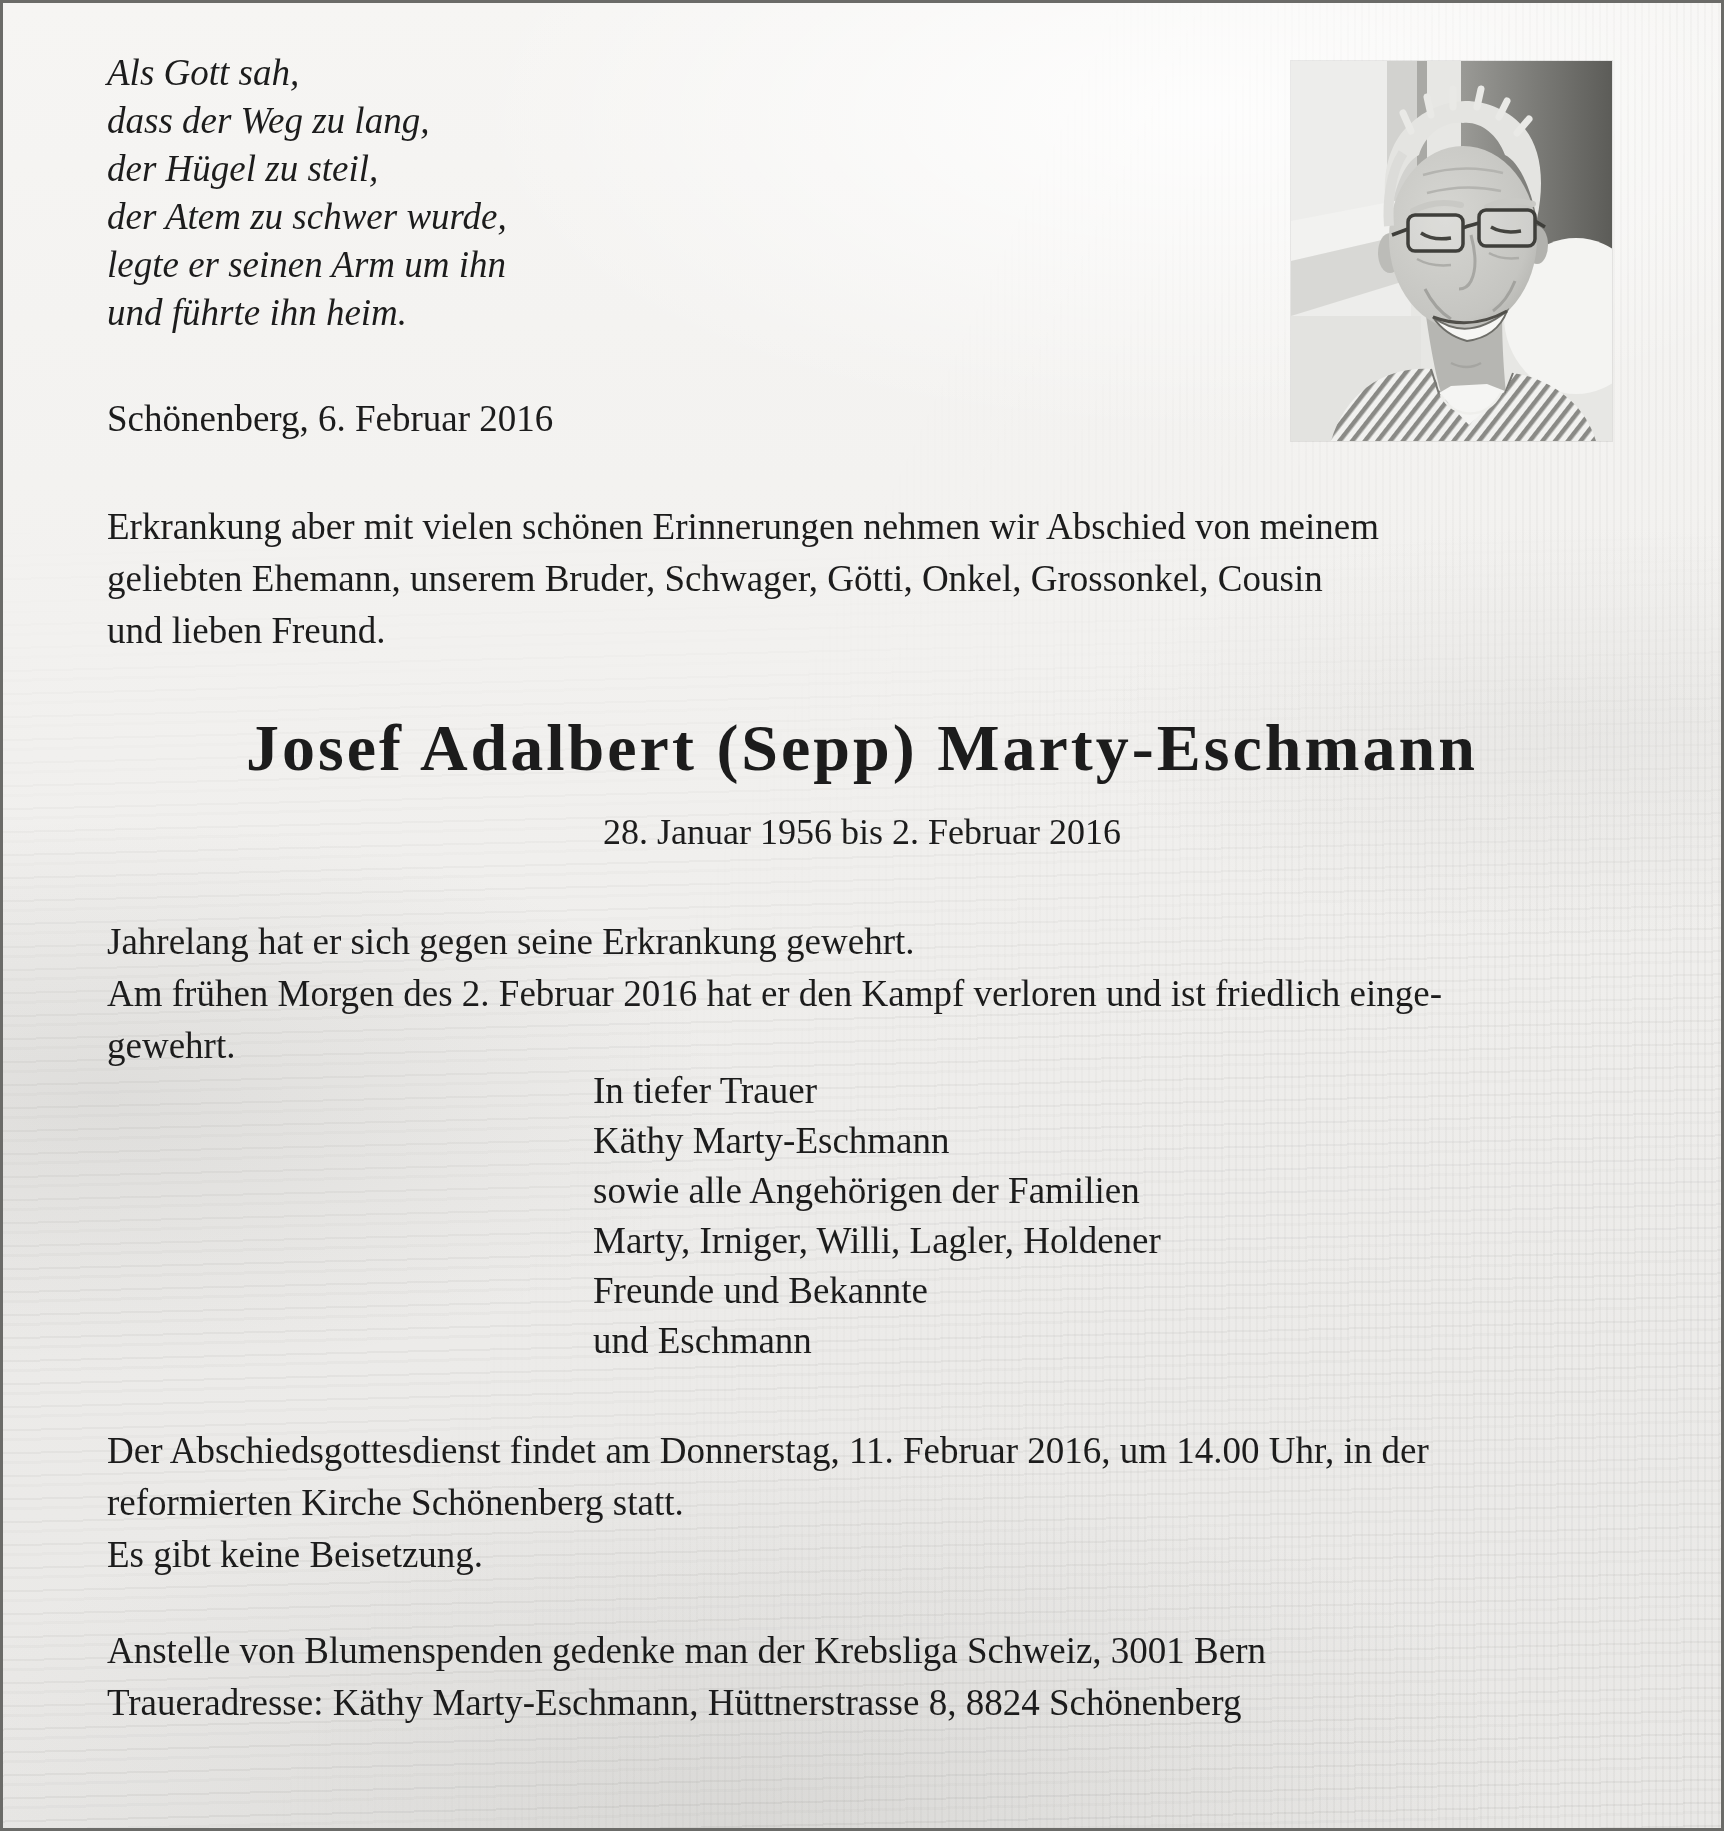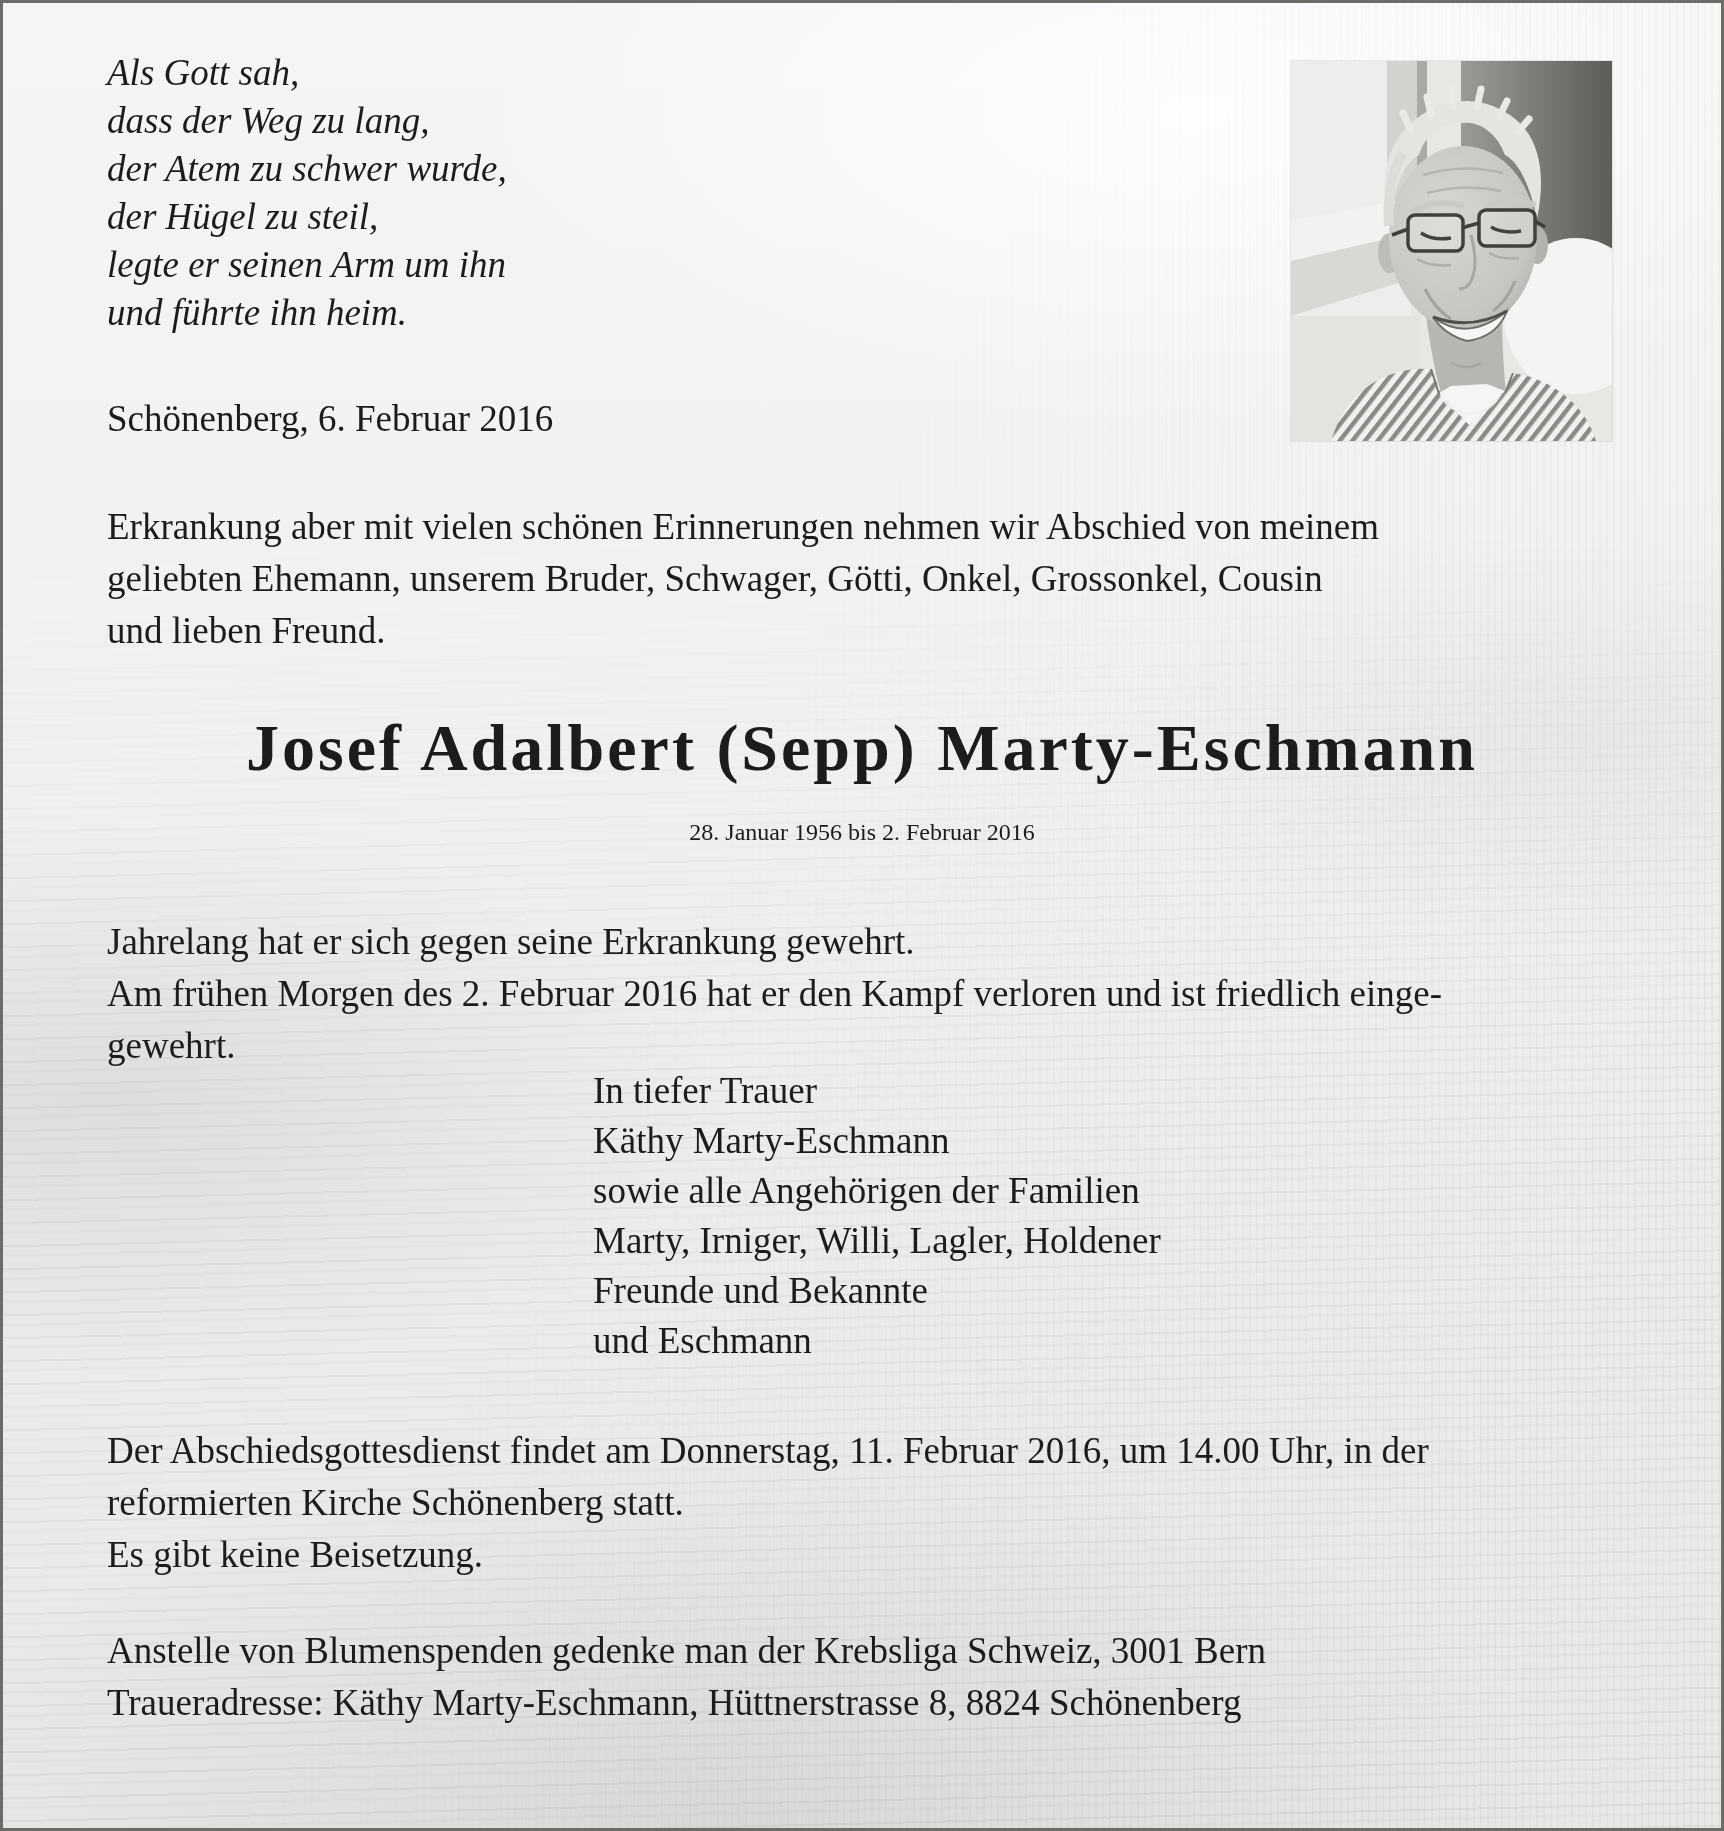--- a/index.html
+++ b/index.html
@@ -43,21 +43,21 @@
   .line { white-space: nowrap; }
 
   .poem { left: 104px; top: 46px; font-style: italic; font-size: 37px; line-height: 48px; }
   .dateline { left: 104px; top: 393px; font-size: 37px; line-height: 46px; }
   .intro { left: 104px; top: 498px; font-size: 37px; line-height: 52px; }
   .name {
     left: 0; right: 0; top: 707px; text-align: center;
     font-size: 66px; line-height: 76px; font-weight: bold;
     letter-spacing: 3px; margin: 0;
   }
-  .lifedates { left: 0; right: 0; top: 806px; text-align: center; font-size: 24px; line-height: 46px; }
+  .lifedates { left: 0; right: 0; top: 806px; text-align: center; font-size: 36px; line-height: 46px; }
   .obituary { left: 104px; top: 913px; font-size: 37px; line-height: 52px; }
   .mourners { left: 590px; top: 1063px; font-size: 37px; line-height: 50px; }
   .service { left: 104px; top: 1422px; font-size: 37px; line-height: 52px; }
   .donation { left: 104px; top: 1622px; font-size: 37px; line-height: 52px; }
 
   .photo {
     position: absolute; left: 1288px; top: 58px;
     width: 321px; height: 380px; margin: 0; z-index: 3;
     box-shadow: 0 0 0 1px rgba(0,0,0,0.08);
   }
@@ -69,22 +69,22 @@
 <div class="page">
   <div class="bg-base"></div>
   <div class="bg-ripples"></div>
   <div class="bg-weave"></div>
 
   <div class="content">
 
     <div class="block poem">
       <div class="line">Als Gott sah,</div>
       <div class="line">dass der Weg zu lang,</div>
+      <div class="line">der Hügel zu steil,</div>
       <div class="line">der Atem zu schwer wurde,</div>
-      <div class="line">der Hügel zu steil,</div>
       <div class="line">legte er seinen Arm um ihn</div>
       <div class="line">und führte ihn heim.</div>
     </div>
 
     <div class="block dateline">Schönenberg, 6. Februar 2016</div>
 
     <div class="block intro">
       <div class="line">Erkrankung aber mit vielen schönen Erinnerungen nehmen wir Abschied von meinem</div>
       <div class="line">geliebten Ehemann, unserem Bruder, Schwager, Götti, Onkel, Grossonkel, Cousin</div>
       <div class="line">und lieben Freund.</div>

